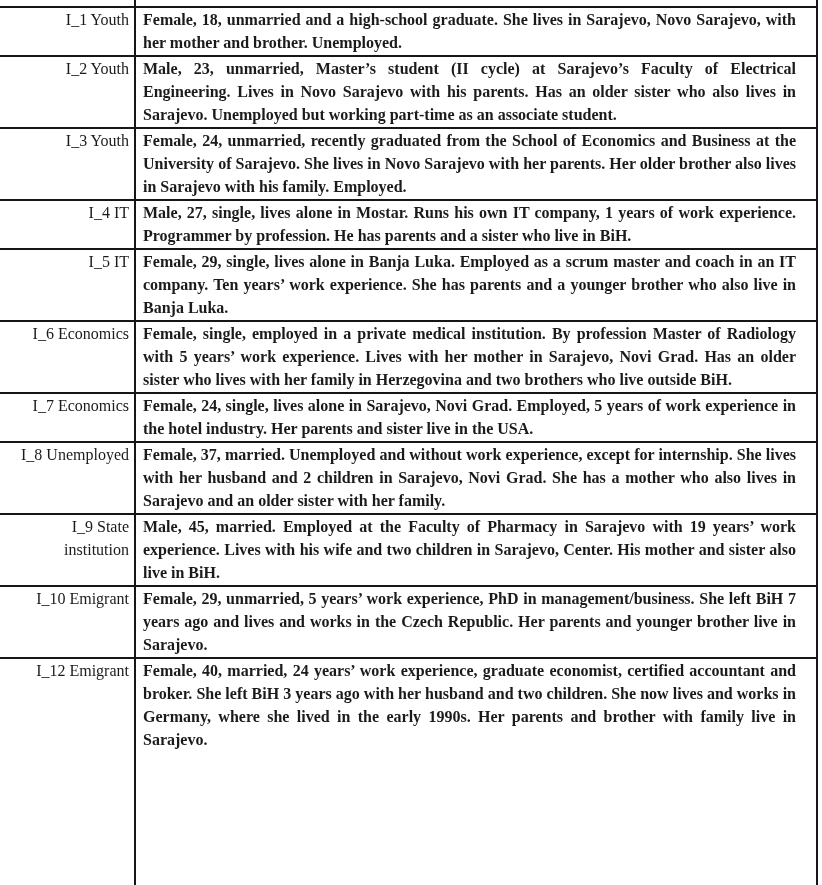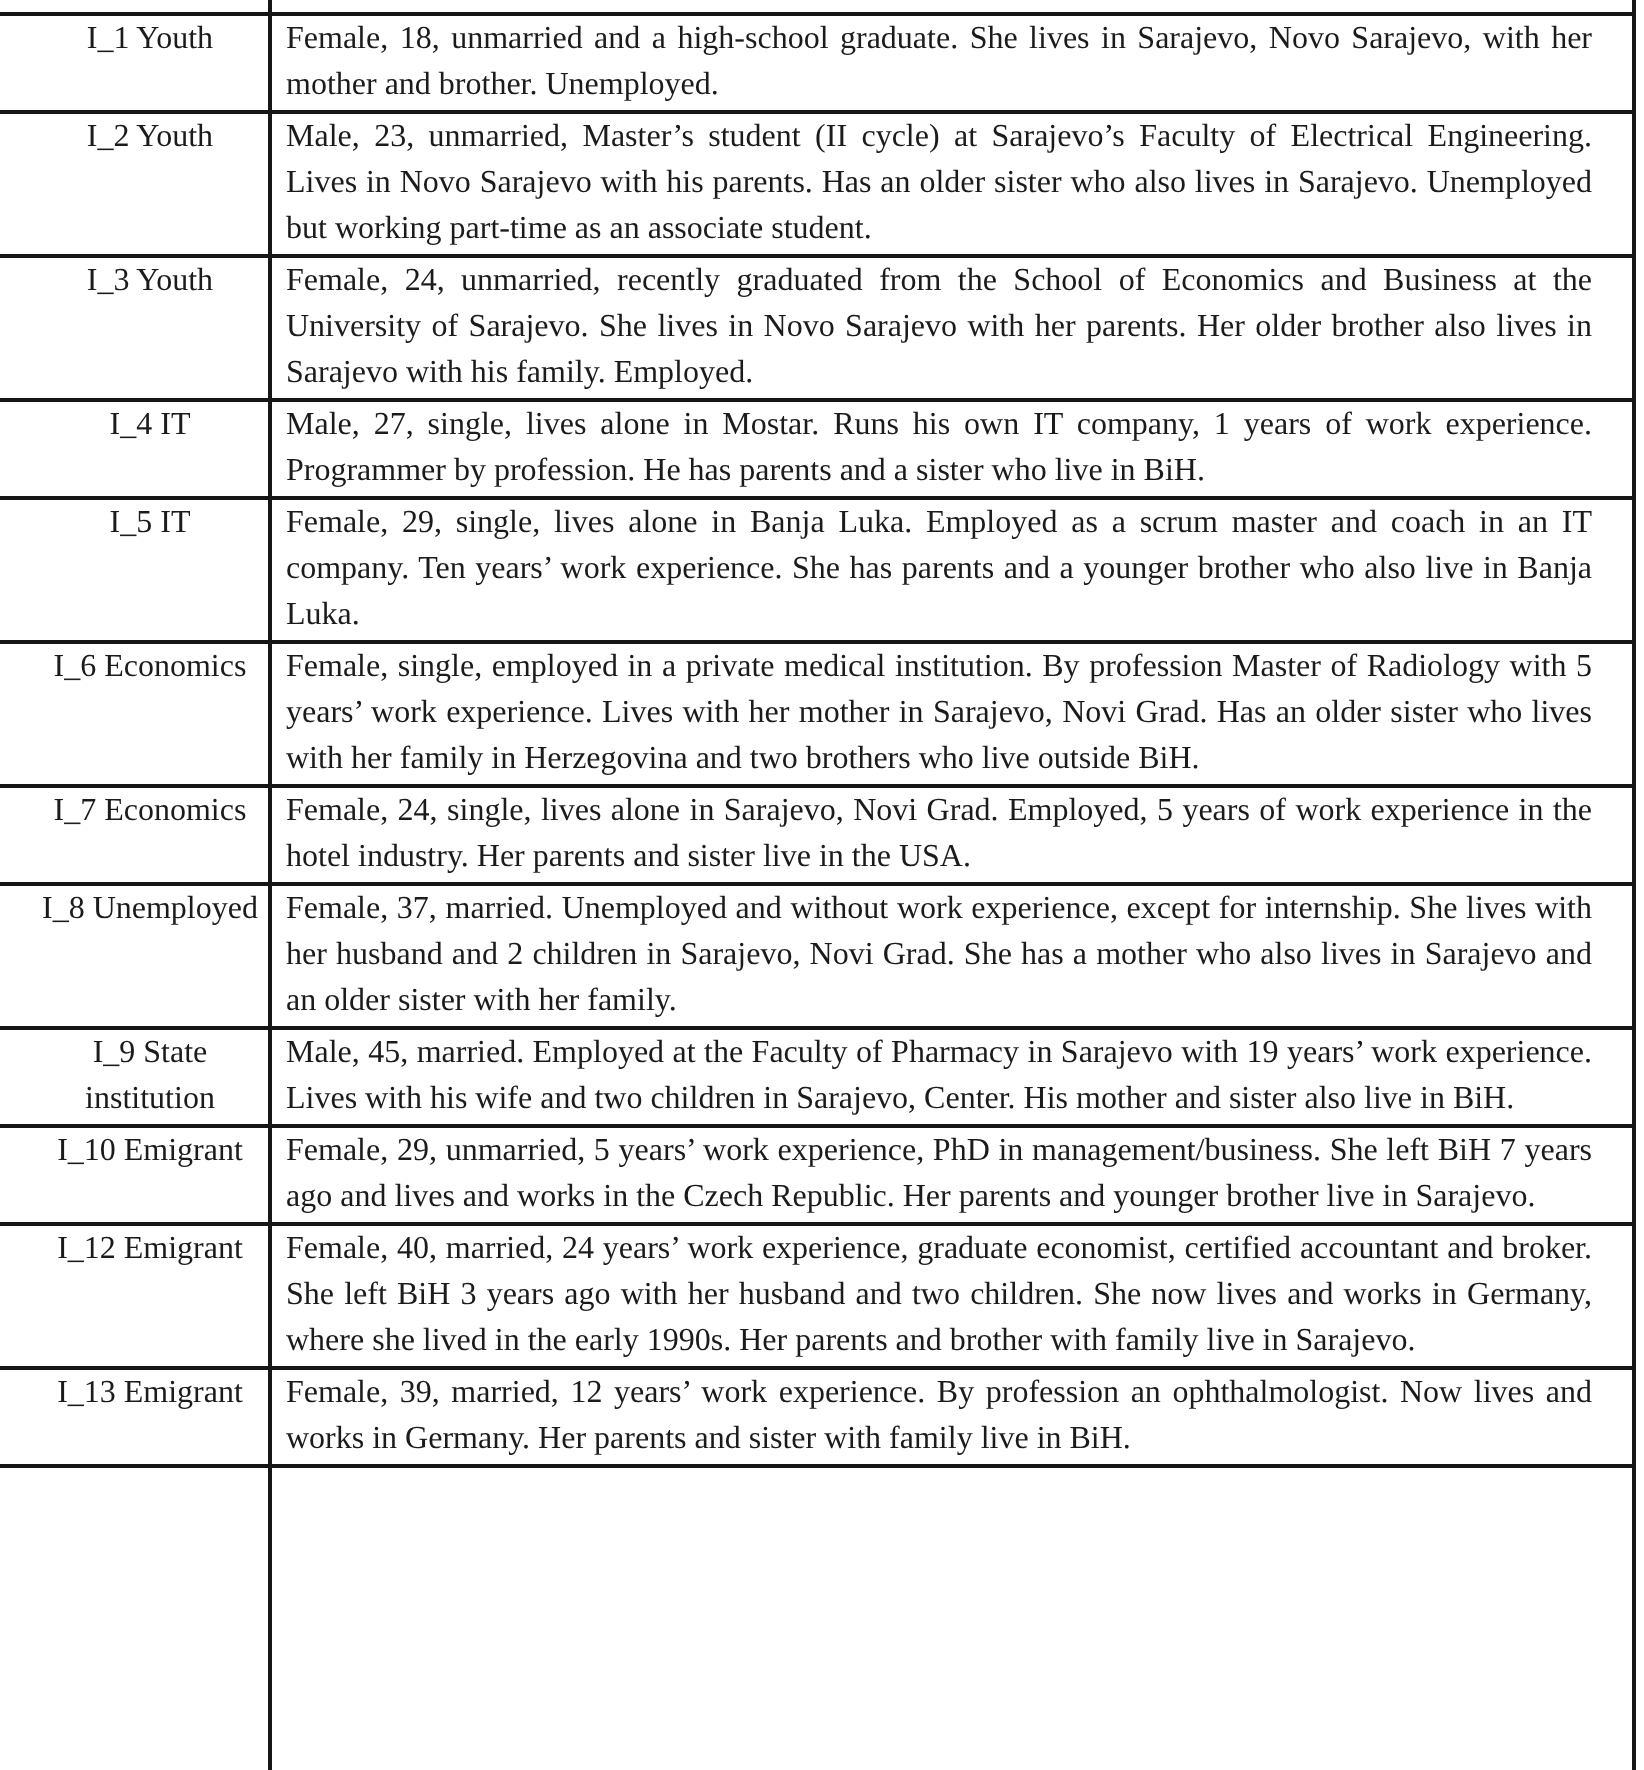--- a/index.html
+++ b/index.html
@@ -43,27 +43,28 @@
     padding-top: 0;
     padding-bottom: 1px;
   }
   tr.last-row td {
     border-bottom: 2px solid #161616;
   }
   td.id-cell {
     width: 135px;
     padding-left: 21px;
     padding-right: 6px;
-    text-align: center;
+    text-align: right;
   }
   td.desc-cell {
     padding-left: 8px;
     padding-right: 22px;
     text-align: justify;
     text-justify: inter-word;
+    font-weight: bold;
   }
 </style>
 </head>
 <body>
 
 <div class="page">
 
   <table class="profiles">
     <colgroup>
       <col style="width:135px">
@@ -107,23 +108,19 @@
         <td class="desc-cell">Male, 45, married. Employed at the Faculty of Pharmacy in Sarajevo with 19 years’ work experience. Lives with his wife and two children in Sarajevo, Center. His mother and sister also live in BiH.</td>
       </tr>
       <tr>
         <td class="id-cell">I_10 Emigrant</td>
         <td class="desc-cell">Female, 29, unmarried, 5 years’ work experience, PhD in management/business. She left BiH 7 years ago and lives and works in the Czech Republic. Her parents and younger brother live in Sarajevo.</td>
       </tr>
       <tr>
         <td class="id-cell">I_12 Emigrant</td>
         <td class="desc-cell">Female, 40, married, 24 years’ work experience, graduate economist, certified accountant and broker. She left BiH 3 years ago with her husband and two children. She now lives and works in Germany, where she lived in the early 1990s. Her parents and brother with family live in Sarajevo.</td>
       </tr>
-      <tr class="last-row">
-        <td class="id-cell">I_13 Emigrant</td>
-        <td class="desc-cell">Female, 39, married, 12 years’ work experience. By profession an ophthalmologist. Now lives and works in Germany. Her parents and sister with family live in BiH.</td>
-      </tr>
     </tbody>
   </table>
 
   <div class="vline vline-divider"></div>
   <div class="vline vline-right"></div>
 
 </div>
 
 </body></html>

